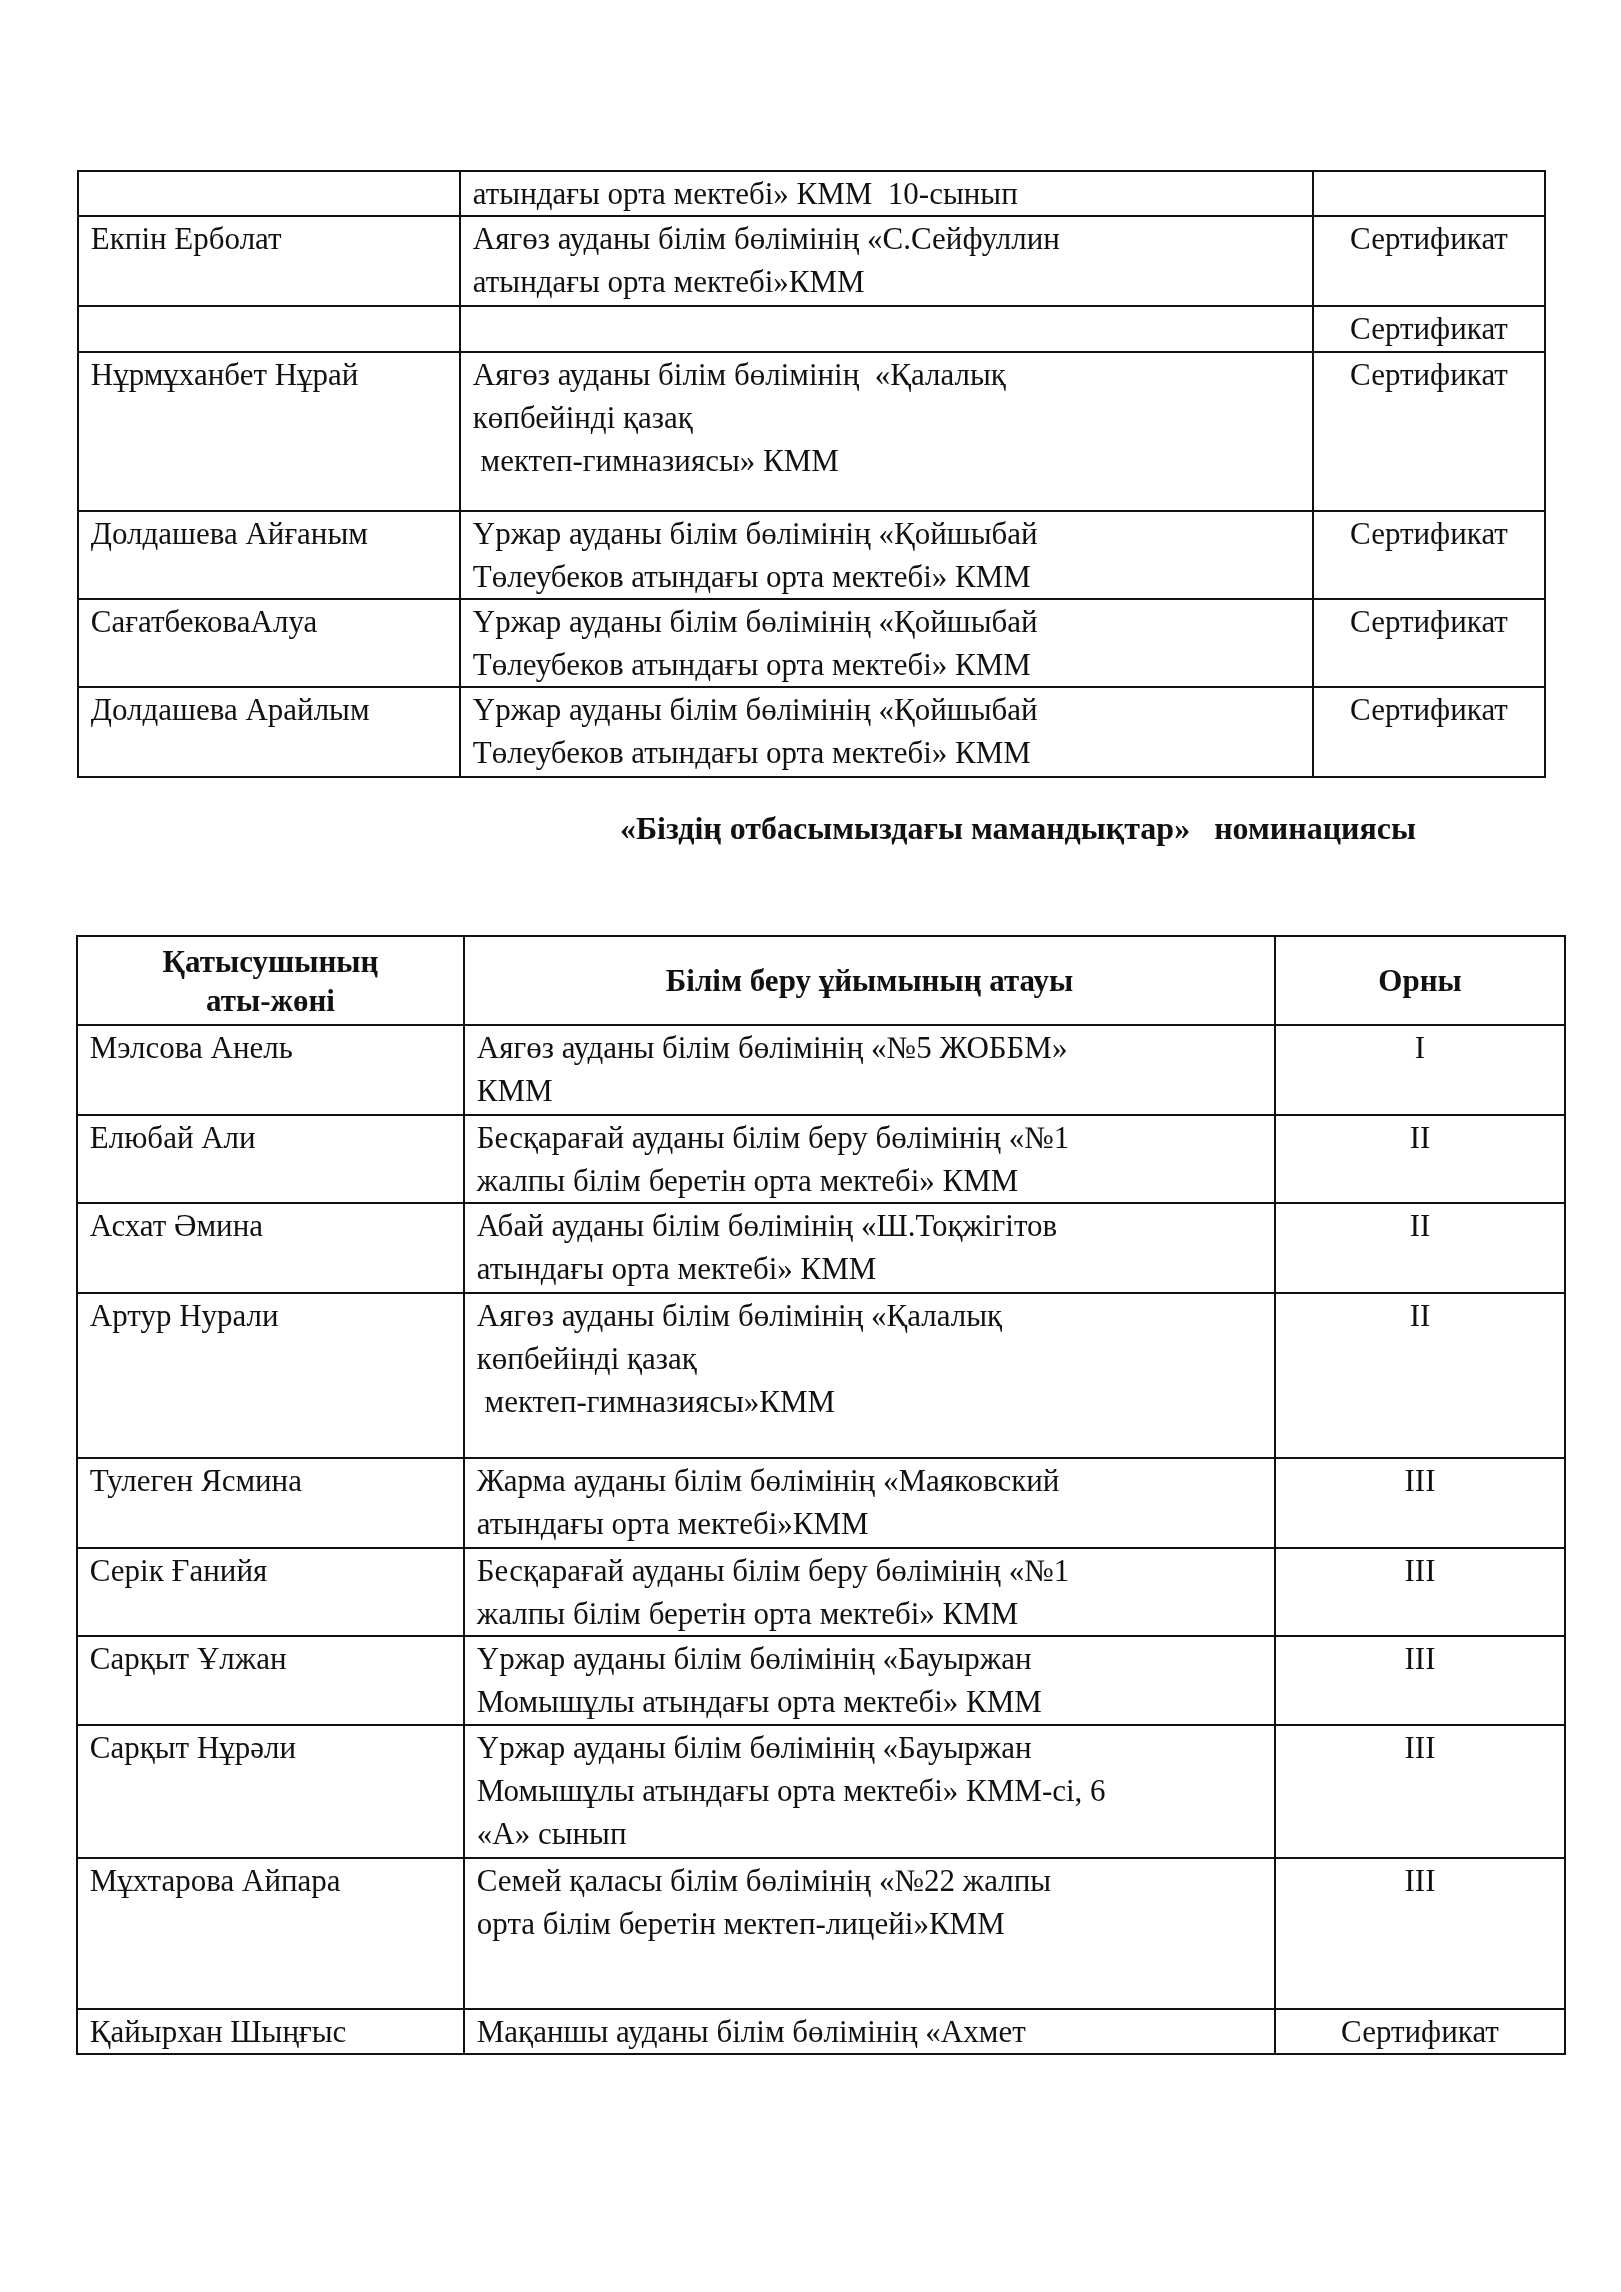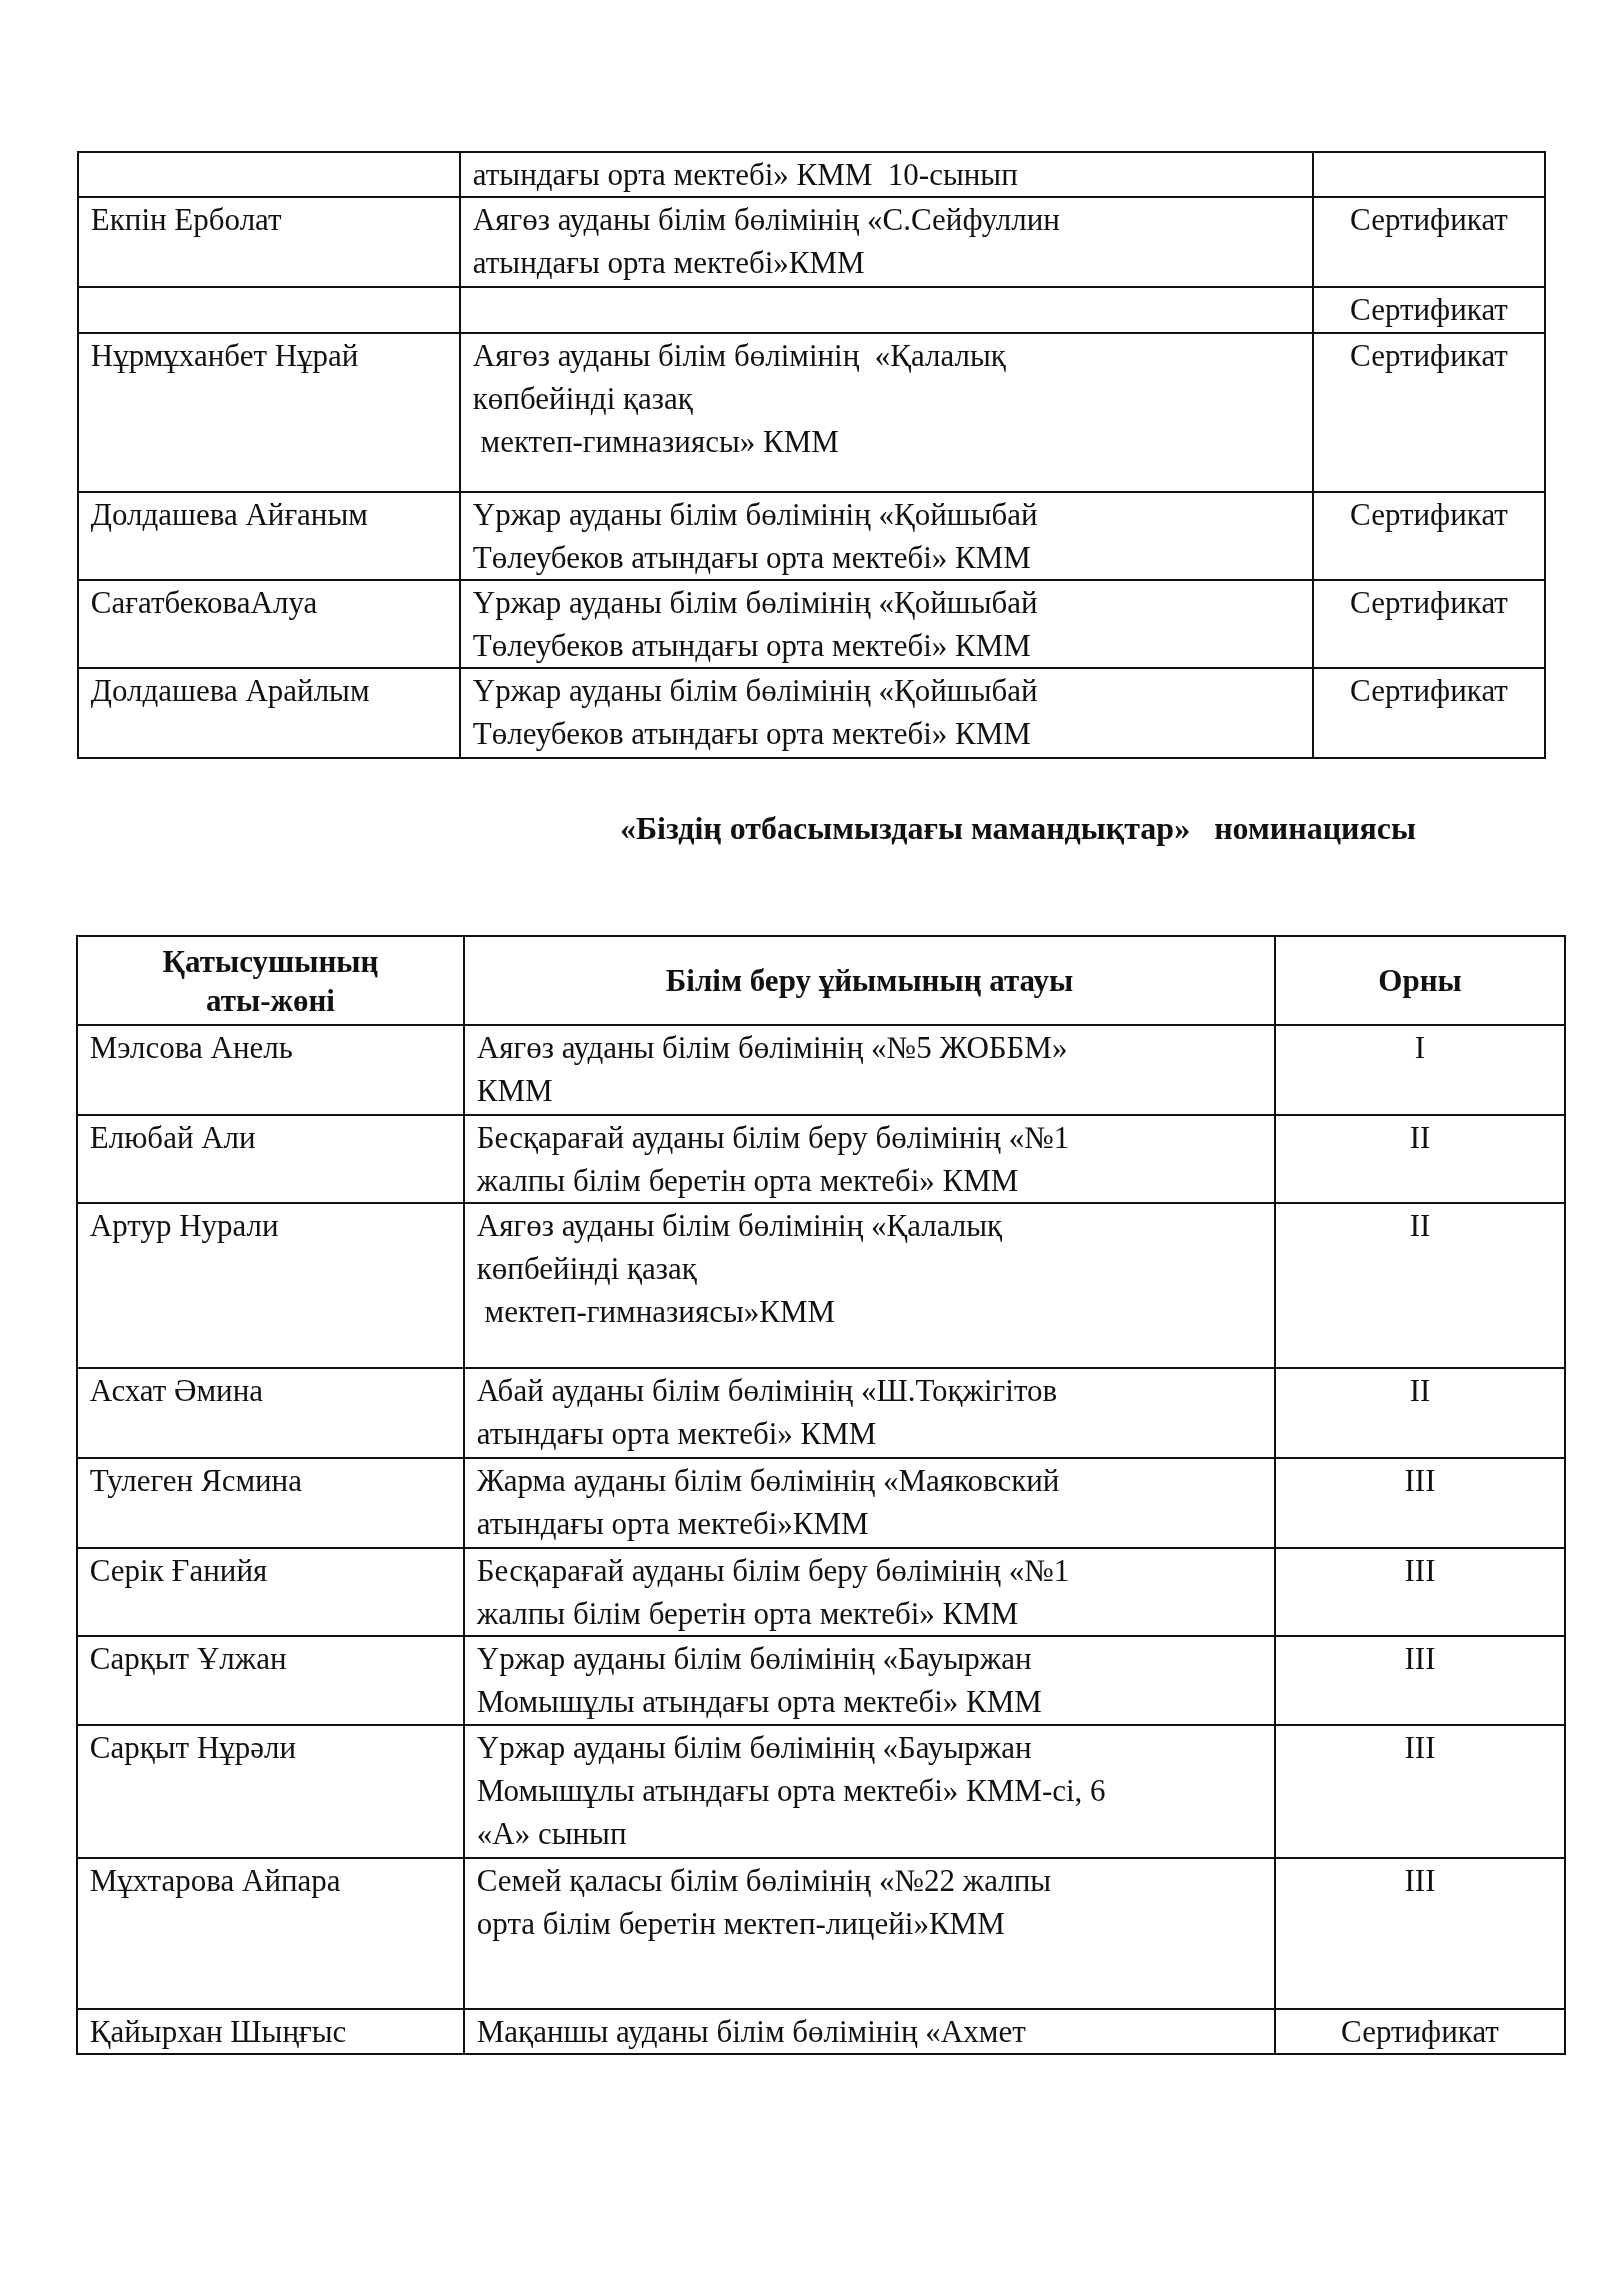--- a/index.html
+++ b/index.html
@@ -2,21 +2,21 @@
 <html><head>
 <meta charset="utf-8">
 <style>
   html, body { margin: 0; padding: 0; background: #ffffff; }
   body { width: 1621px; height: 2293px; position: relative; overflow: hidden;
          font-family: "Liberation Serif", "DejaVu Serif", serif; color: #111; }
   table { position: absolute; border-collapse: collapse; table-layout: fixed; }
   td, th { border: 2.9px solid #111; vertical-align: top; padding: 0 11.8px; font-size: 31px; line-height: 43px; font-weight: normal; }
   td .line { display: block; white-space: pre; }
   .center { text-align: center; }
-  #t1 { left: 77px; top: 151px; width: 1467px; }
+  #t1 { left: 77px; top: 170px; width: 1467px; }
   #t2 { left: 76px; top: 935px; width: 1488px; }
   #t2 th { font-weight: bold; text-align: center; vertical-align: middle; }
   .title { position: absolute; left: 0; width: 1416px; top: 804px; text-align: right;
            font-weight: bold; font-size: 32px; line-height: 49px; white-space: pre; }
 </style>
 </head>
 <body>
 
 <table id="t1">
   <colgroup>
@@ -111,34 +111,34 @@
         <td class="center">I</td>
       </tr>
       <tr style="height: 88px;">
         <td>Елюбай Али</td>
         <td>
           <span class="line">Бесқарағай ауданы білім беру бөлімінің «№1</span>
           <span class="line">жалпы білім беретін орта мектебі» КММ</span>
         </td>
         <td class="center">II</td>
       </tr>
+      <tr style="height: 90px;">
+        <td>Асхат Әмина</td>
+        <td>
+          <span class="line">Абай ауданы білім бөлімінің «Ш.Тоқжігітов</span>
+          <span class="line">атындағы орта мектебі» КММ</span>
+        </td>
+        <td class="center">II</td>
+      </tr>
       <tr style="height: 165px;">
         <td>Артур Нурали</td>
         <td>
           <span class="line">Аягөз ауданы білім бөлімінің «Қалалық</span>
           <span class="line">көпбейінді қазақ</span>
           <span class="line"> мектеп-гимназиясы»КММ</span>
-        </td>
-        <td class="center">II</td>
-      </tr>
-      <tr style="height: 90px;">
-        <td>Асхат Әмина</td>
-        <td>
-          <span class="line">Абай ауданы білім бөлімінің «Ш.Тоқжігітов</span>
-          <span class="line">атындағы орта мектебі» КММ</span>
         </td>
         <td class="center">II</td>
       </tr>
       <tr style="height: 90px;">
         <td>Тулеген Ясмина</td>
         <td>
           <span class="line">Жарма ауданы білім бөлімінің «Маяковский</span>
           <span class="line">атындағы орта мектебі»КММ</span>
         </td>
         <td class="center">III</td>

